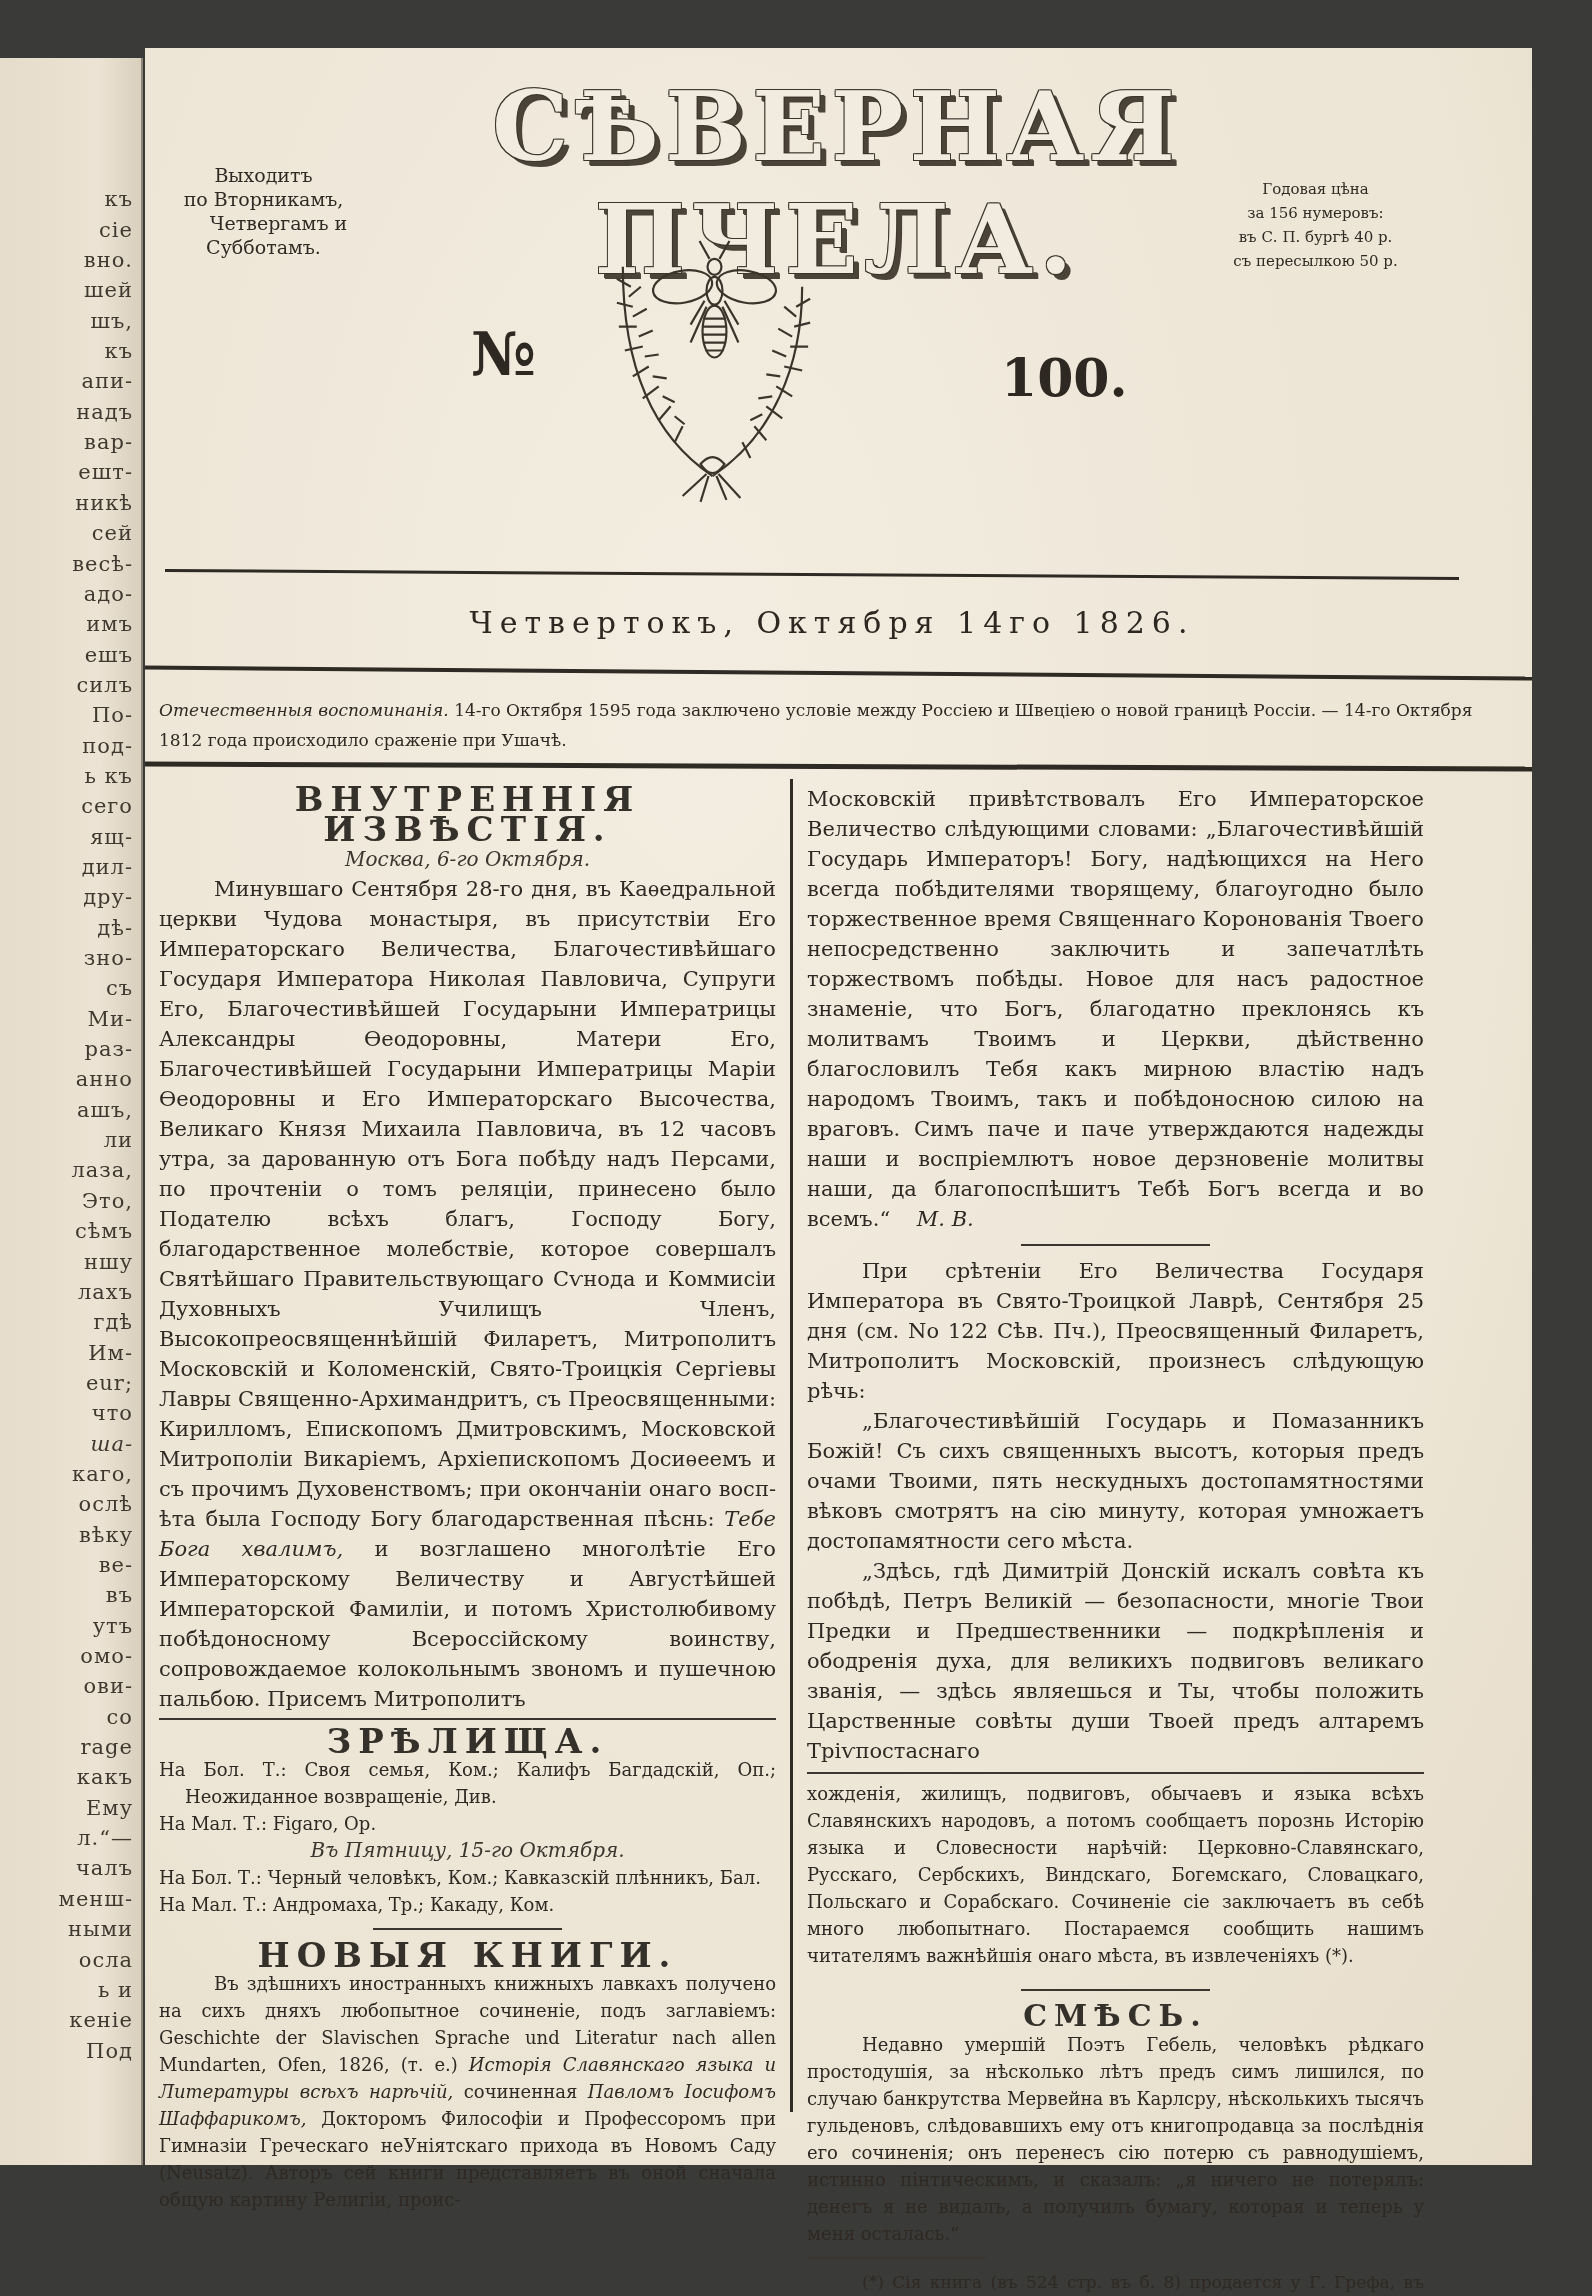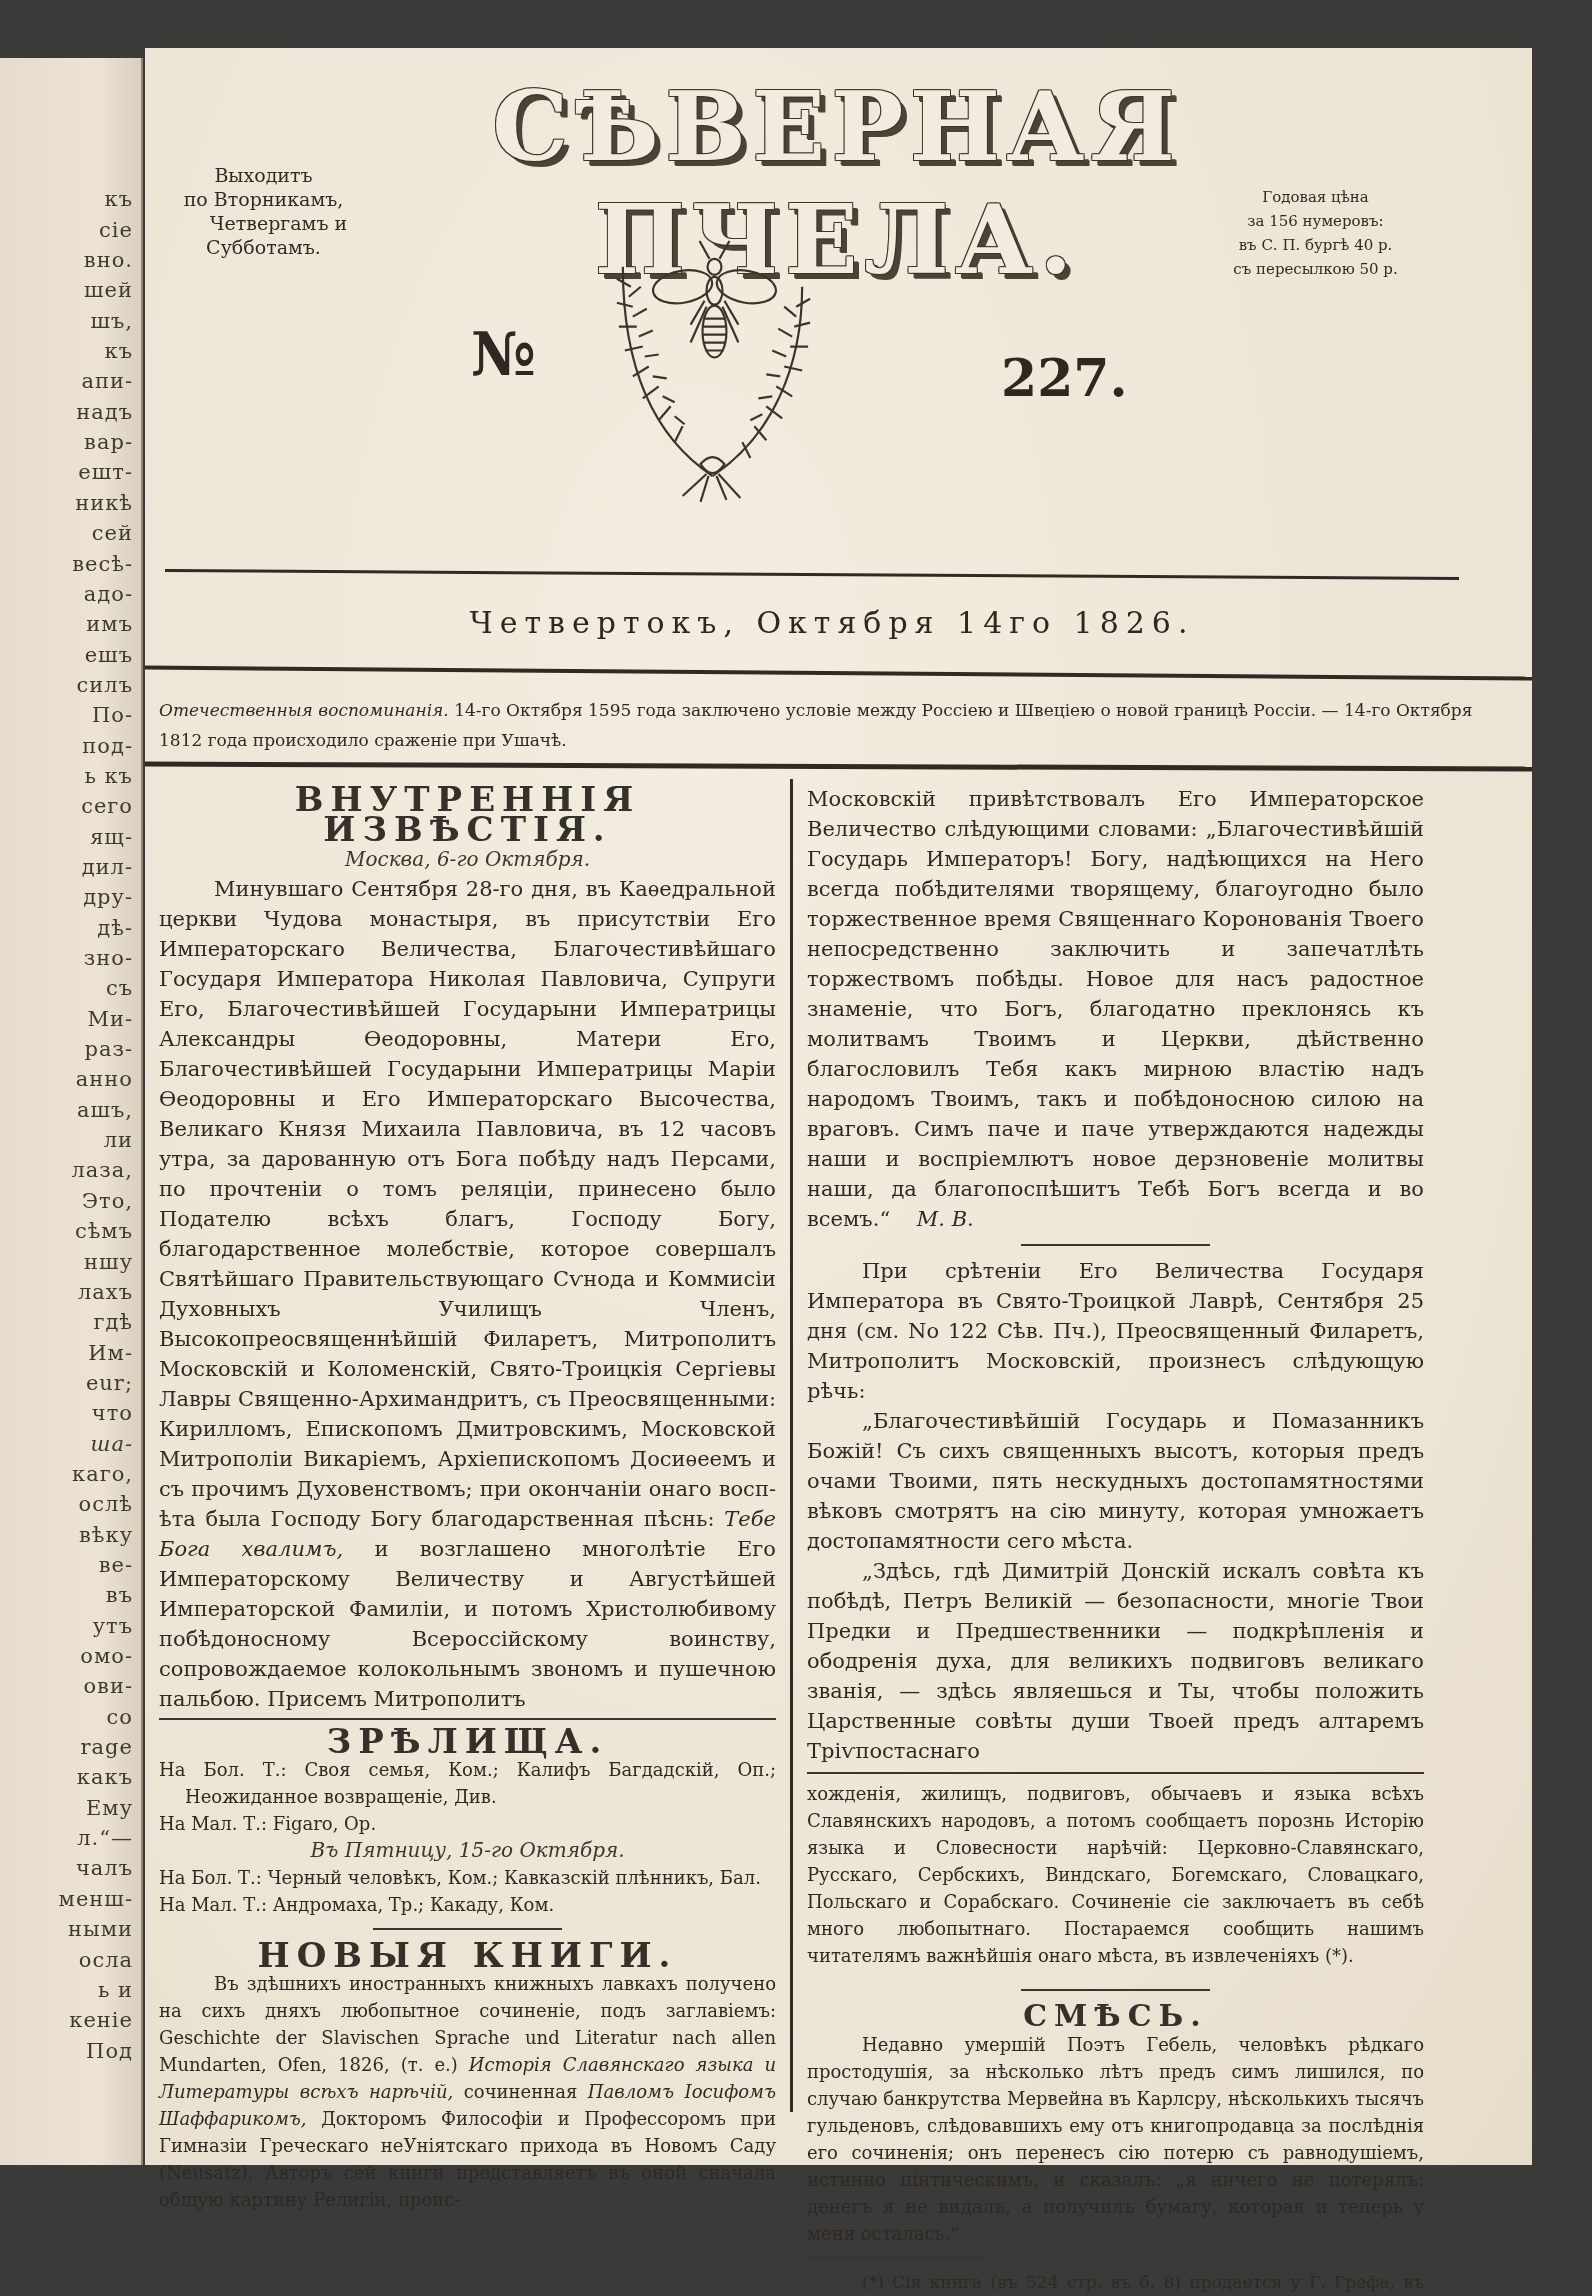--- a/index.html
+++ b/index.html
@@ -3,21 +3,21 @@
 <meta charset="utf-8">
 <style>
   html, body { margin:0; padding:0; }
   body { width:1592px; height:2296px; background:#3a3a38; position:relative; overflow:hidden; font-family:"DejaVu Serif", serif; color:#3a3630; }
   .left-strip { position:absolute; left:0; top:58px; width:141px; height:2107px; background:linear-gradient(90deg,#e6dccb 0%,#ece3d4 70%,#d9cfbd 100%); border-right:2px solid #8d8677; overflow:hidden; }
   .left-strip .line { position:absolute; right:8px; font-size:21px; letter-spacing:1px; text-align:right; white-space:nowrap; color:#40392f; }
   .page { position:absolute; left:145px; top:48px; width:1387px; height:2117px; background:#efe8da; background-image:radial-gradient(ellipse at 40% 30%, #f3ede1 0%, #ece4d4 70%, #e6dcc9 100%); }
   .masthead-title { position:absolute; left:194px; top:22px; width:995px; text-align:center; font-family:"DejaVu Serif", serif; font-weight:bold; font-size:96px; letter-spacing:6px; color:#f2ece0; text-shadow: 1px 1px 0 #3c352c, -1px -1px 0 #3c352c, 1px -1px 0 #3c352c, -1px 1px 0 #3c352c, 5px 5px 0 #4b4338, 6px 6px 0 #4b4338; }
   .pub-days { position:absolute; left:14px; top:115px; width:209px; text-align:center; font-size:19px; line-height:24px; color:#2f2a23; }
   .pub-days div { white-space:nowrap; }
-  .price { position:absolute; left:1061px; top:129px; width:219px; text-align:center; font-size:15px; line-height:24px; color:#2f2a23;margin-top:8px; }
+  .price { position:absolute; left:1061px; top:129px; width:219px; text-align:center; font-size:15px; line-height:24px; color:#2f2a23; }
   .no-sign { position:absolute; left:326px; top:271px; font-size:60px; font-weight:bold; color:#2d2821; }
   .issue-no { position:absolute; left:856px; top:299px; font-size:52px; font-weight:bold; color:#2d2821; }
   .emblem { position:absolute; left:438px; top:159px; width:259px; height:299px; }
   .rule { position:absolute; height:3px; background:#2e2a24; }
   .date-line { position:absolute; left:239px; top:557px; width:896px; text-align:center; font-size:30px; letter-spacing:7px; color:#2c2721; }
   .memorial { position:absolute; left:14px; top:647px; width:1353px; font-size:17px; line-height:30px; color:#2e2922; }
   .col { position:absolute; font-size:21px; line-height:30px; color:#2e2923; text-align:justify; }
   .col .p { text-indent:55px; }
   .sec-head { text-align:center; font-weight:bold; letter-spacing:7px; font-size:34px; margin:0; color:#34302a; }
   .sub-head { text-align:center; font-style:italic; font-size:20px; color:#3b362f; }
@@ -129,21 +129,21 @@
       <ellipse cx="132" cy="84" rx="8" ry="14"></ellipse>
       <ellipse cx="132" cy="125" rx="12" ry="26"></ellipse>
       <path d="M121 112 h22 M120 120 h24 M120 128 h24 M121 136 h22 M123 144 h18"></path>
       <ellipse cx="100" cy="80" rx="30" ry="16" transform="rotate(-10 100 80)"></ellipse>
       <ellipse cx="164" cy="80" rx="30" ry="16" transform="rotate(10 164 80)"></ellipse>
       <path d="M127 52 l-10 -18 M137 52 l10 -18"></path>
       <path d="M122 94 l-14 24 M142 94 l14 24 M124 100 l-16 36 M140 100 l16 36"></path>
     </g>
   </svg>
 
-  <div class="issue-no">227.</div>
+  <div class="issue-no">100.</div>
 
   <div class="price">
     <div>Годовая цѣна</div>
     <div>за 156 нумеровъ:</div>
     <div>въ С. П. бургѣ 40 р.</div>
     <div>съ пересылкою 50 р.</div>
   </div>
 
   <div class="rule" style="left:20px; top:525px; width:1294px; transform:rotate(0.35deg);"></div>
 

